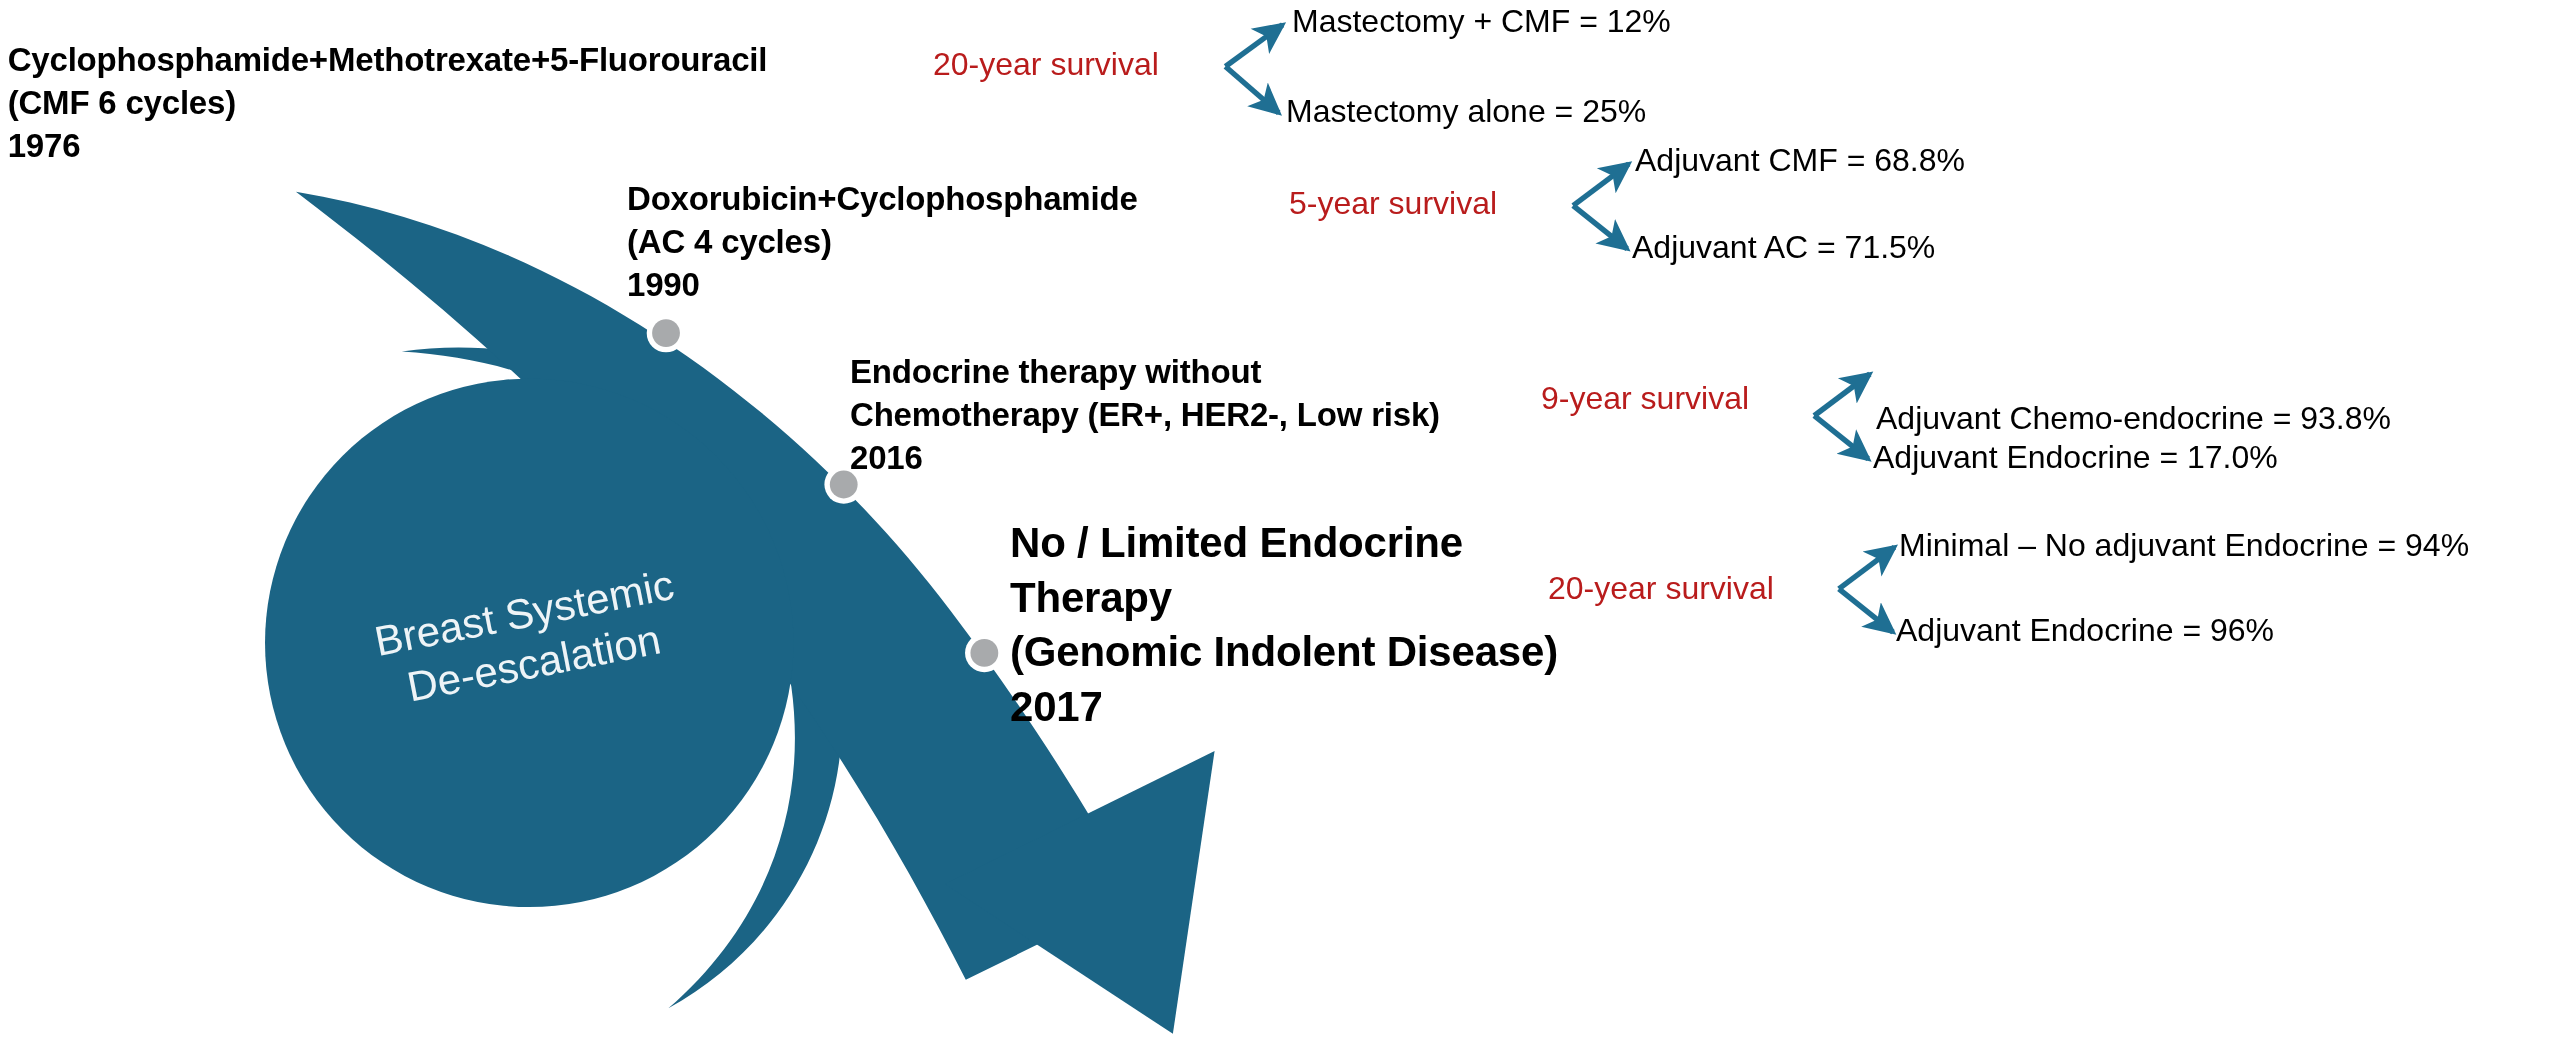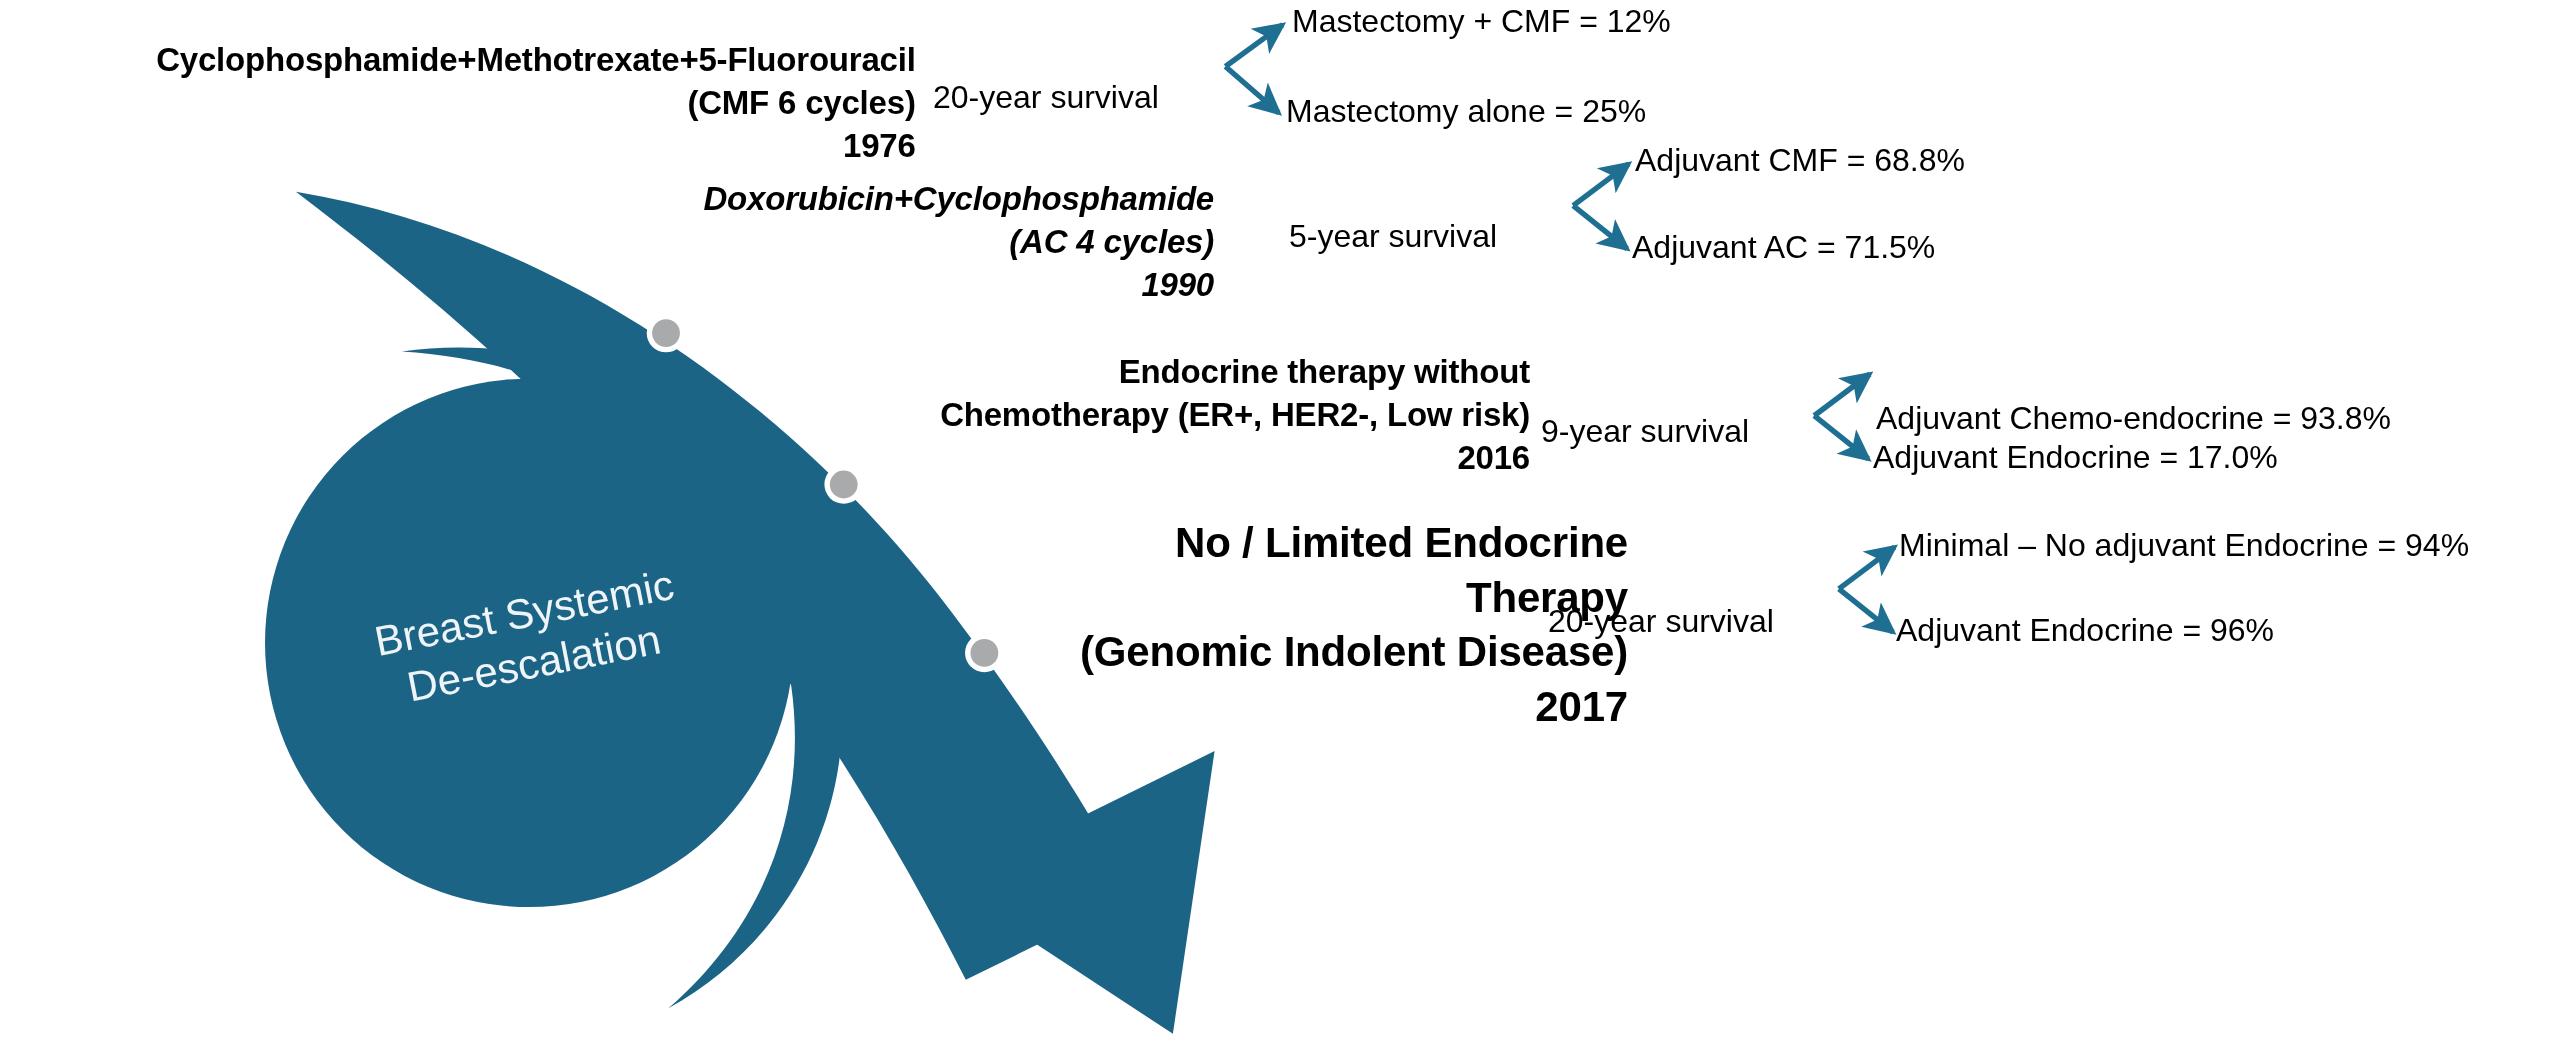--- a/index.html
+++ b/index.html
@@ -11,30 +11,29 @@
   }
   #stage{position:absolute;left:0;top:0;width:2576px;height:1047px;}
 
   svg.art{position:absolute;left:0;top:0;width:2576px;height:1047px;}
 
   
   .tl-title{
     position:absolute;
     font-weight:bold;
     color:#000000;
-    text-align:right;
+    text-align:left;
     line-height:1.30;
     white-space:pre-line;
     letter-spacing:-0.2px;
   }
   .tl-survival{
     position:absolute;
-    color:#000000;
+    color:#b91c1c;
     white-space:nowrap;
-    margin-top:33px;
   }
   .tl-outcome{
     position:absolute;
     color:#000000;
     white-space:nowrap;
   }
 
   
   .circle-label{
     position:absolute;
@@ -123,21 +122,21 @@
   <div class="tl-title" style="left:7.7px;top:39px;width:908px;font-size:33px;">Cyclophosphamide+Methotrexate+5-Fluorouracil
 (CMF 6 cycles)
 1976</div>
 
   <div class="tl-survival" style="left:933px;top:46px;font-size:32px;">20-year survival</div>
 
   <div class="tl-outcome" style="left:1292px;top:3.1px;font-size:32px;">Mastectomy + CMF = 12%</div>
 
   <div class="tl-outcome" style="left:1286px;top:93px;font-size:32px;">Mastectomy alone = 25%</div>
 
-  <div class="tl-title" style="left:627px;top:178px;width:587px;font-size:33px;font-style:italic;">Doxorubicin+Cyclophosphamide
+  <div class="tl-title" style="left:627px;top:178px;width:587px;font-size:33px;">Doxorubicin+Cyclophosphamide
 (AC 4 cycles)
 1990</div>
 
   <div class="tl-survival" style="left:1289px;top:185px;font-size:32px;">5-year survival</div>
 
   <div class="tl-outcome" style="left:1635px;top:142px;font-size:32px;">Adjuvant CMF = 68.8%</div>
 
   <div class="tl-outcome" style="left:1632px;top:229px;font-size:32px;">Adjuvant AC = 71.5%</div>
 
   <div class="tl-title" style="left:850px;top:351px;width:680px;font-size:33px;">Endocrine therapy without

